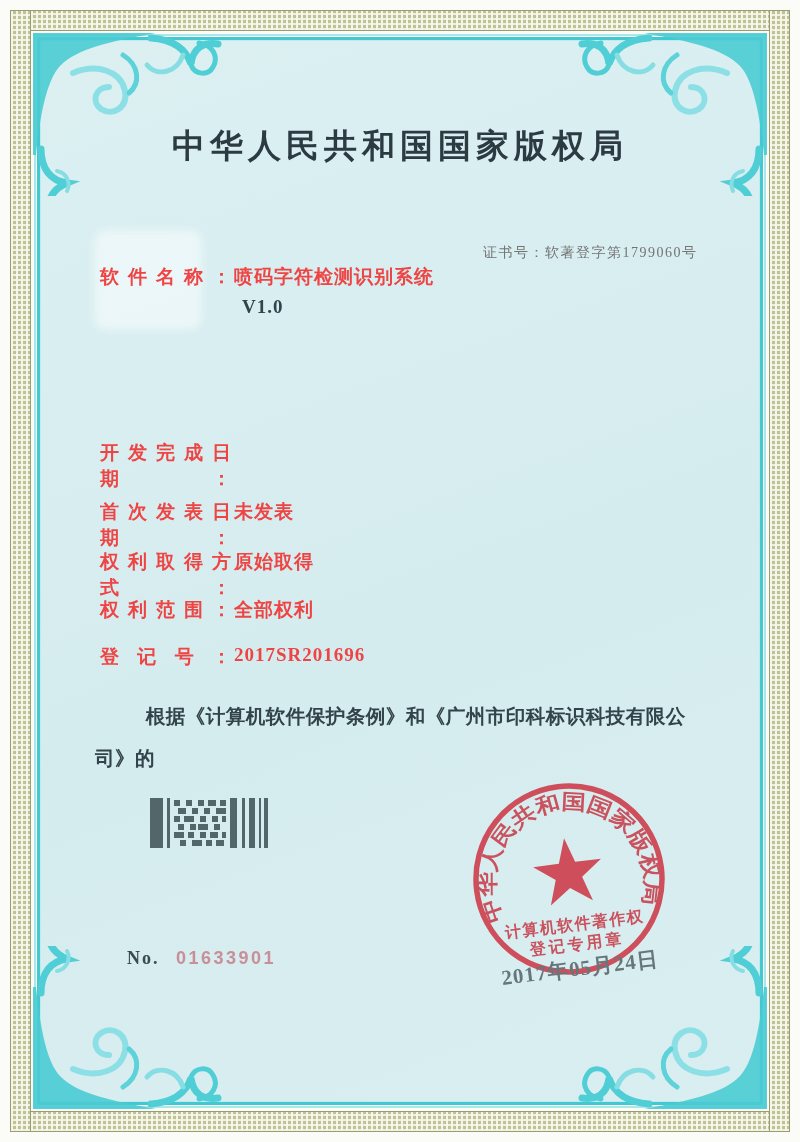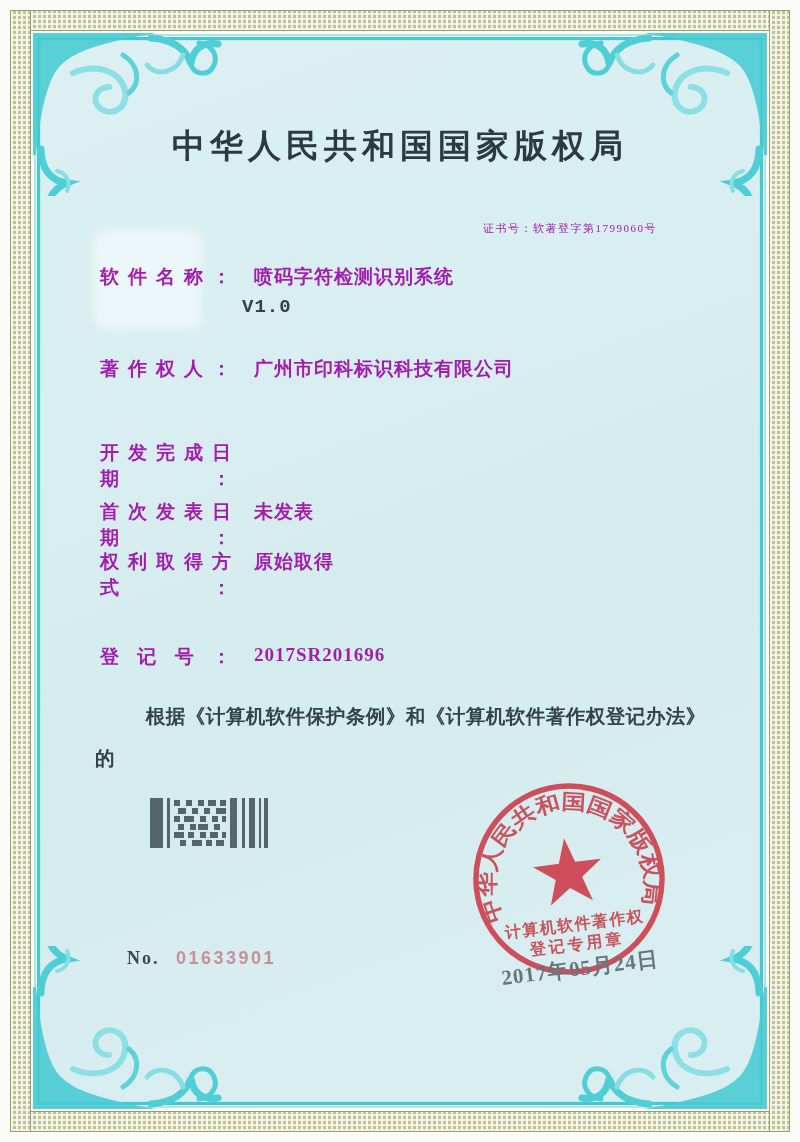--- a/index.html
+++ b/index.html
@@ -40,32 +40,32 @@
     position:absolute; top:124px; left:0; width:100%;
     text-align:center; font-size:33px; font-weight:700;
     letter-spacing:5px; color:#2c3a41;
   }
   .title {
     position:absolute; top:176px; left:0; width:100%;
     text-align:center; font-size:40px; font-weight:700;
     letter-spacing:4px; color:#26343a;
   }
   .cert-no {
-    position:absolute; top:221px; left:483px;
-    font-size:11px; letter-spacing:1.5px; color:#a21caf;
+    position:absolute; top:244px; left:483px;
+    font-size:14px; letter-spacing:1.5px; color:#737373;
   }
   .watermark {
     position:absolute; left:94px; top:230px; width:108px; height:100px;
     background:rgba(250,253,253,.55); border-radius:12px; filter:blur(4px);
   }
   .row { position:absolute; left:100px; display:flex; align-items:flex-start;
-         font-size:19px; font-weight:600; color:#a21caf; letter-spacing:1px; }
+         font-size:19px; font-weight:600; color:#ef4444; letter-spacing:1px; }
   .row .label { display:inline-block; width:132px; text-align:justify; text-align-last:justify; }
-  .row .value { margin-left:22px; white-space:nowrap; }
-  .value2 { position:absolute; left:242px; font-size:19px; font-weight:600; color:#31434b; letter-spacing:1px;font-family:Liberation Mono, monospace; }
+  .row .value { margin-left:2px; white-space:nowrap; }
+  .value2 { position:absolute; left:242px; font-size:19px; font-weight:600; color:#31434b; letter-spacing:1px; }
   .statement {
     position:absolute; left:95px; top:696px; width:620px;
     font-size:19.5px; font-weight:600; color:#32434a;
     line-height:42px; letter-spacing:0.5px;
   }
   .statement .l1 { text-indent:2.6em; }
   .barcode { position:absolute; left:150px; top:796px; }
   .seal { position:absolute; left:460px; top:772px; }
   .serial { position:absolute; left:127px; top:948px; font-size:18px;text-align:center; }
   .serial .no { color:#3a4a50; font-weight:700; letter-spacing:2px; }
@@ -135,47 +135,47 @@
 
   <div class="issuer">中华人民共和国国家版权局</div>
   <div class="cert-no">证书号：软著登字第1799060号</div>
 
   <div class="row" style="top:264px">
     <span class="label">软件名称：</span>
     <span class="value">喷码字符检测识别系统</span>
   </div>
   <div class="value2" style="top:296px">V1.0</div>
 
-  <div class="row" style="top:356px">
-    <span class="label">著作权人：</span>
-    <span class="value">广州市印科标识科技有限公司</span>
-  </div>
 
   <div class="row" style="top:440px">
     <span class="label">开发完成日期：</span>
   </div>
 
   <div class="row" style="top:549px">
     <span class="label">权利取得方式：</span>
     <span class="value">原始取得</span>
   </div>
 
   <div class="row" style="top:499px">
     <span class="label">首次发表日期：</span>
     <span class="value">未发表</span>
   </div>
 
+  <div class="row" style="top:597px">
+    <span class="label">权利范围：</span>
+    <span class="value">全部权利</span>
+  </div>
 
   <div class="row" style="top:644px">
     <span class="label">登记号：</span>
     <span class="value">2017SR201696</span>
   </div>
 
   <div class="statement">
-    <div class="l1">根据《计算机软件保护条例》和《计算机软件著作权登记办法》的</div>
+    <div class="l1">根据《计算机软件保护条例》和《广州市印科标识科技有限公司》的</div>
   </div>
 
   <div class="barcode">
     <svg width="128" height="54" viewBox="0 0 128 54" opacity="0.85">
       <g fill="#3d5054">
         <rect x="0" y="2" width="13" height="50"></rect>
         <rect x="17" y="2" width="3" height="50"></rect>
 
         <g>
           <rect x="24" y="4" width="6" height="6"></rect>

